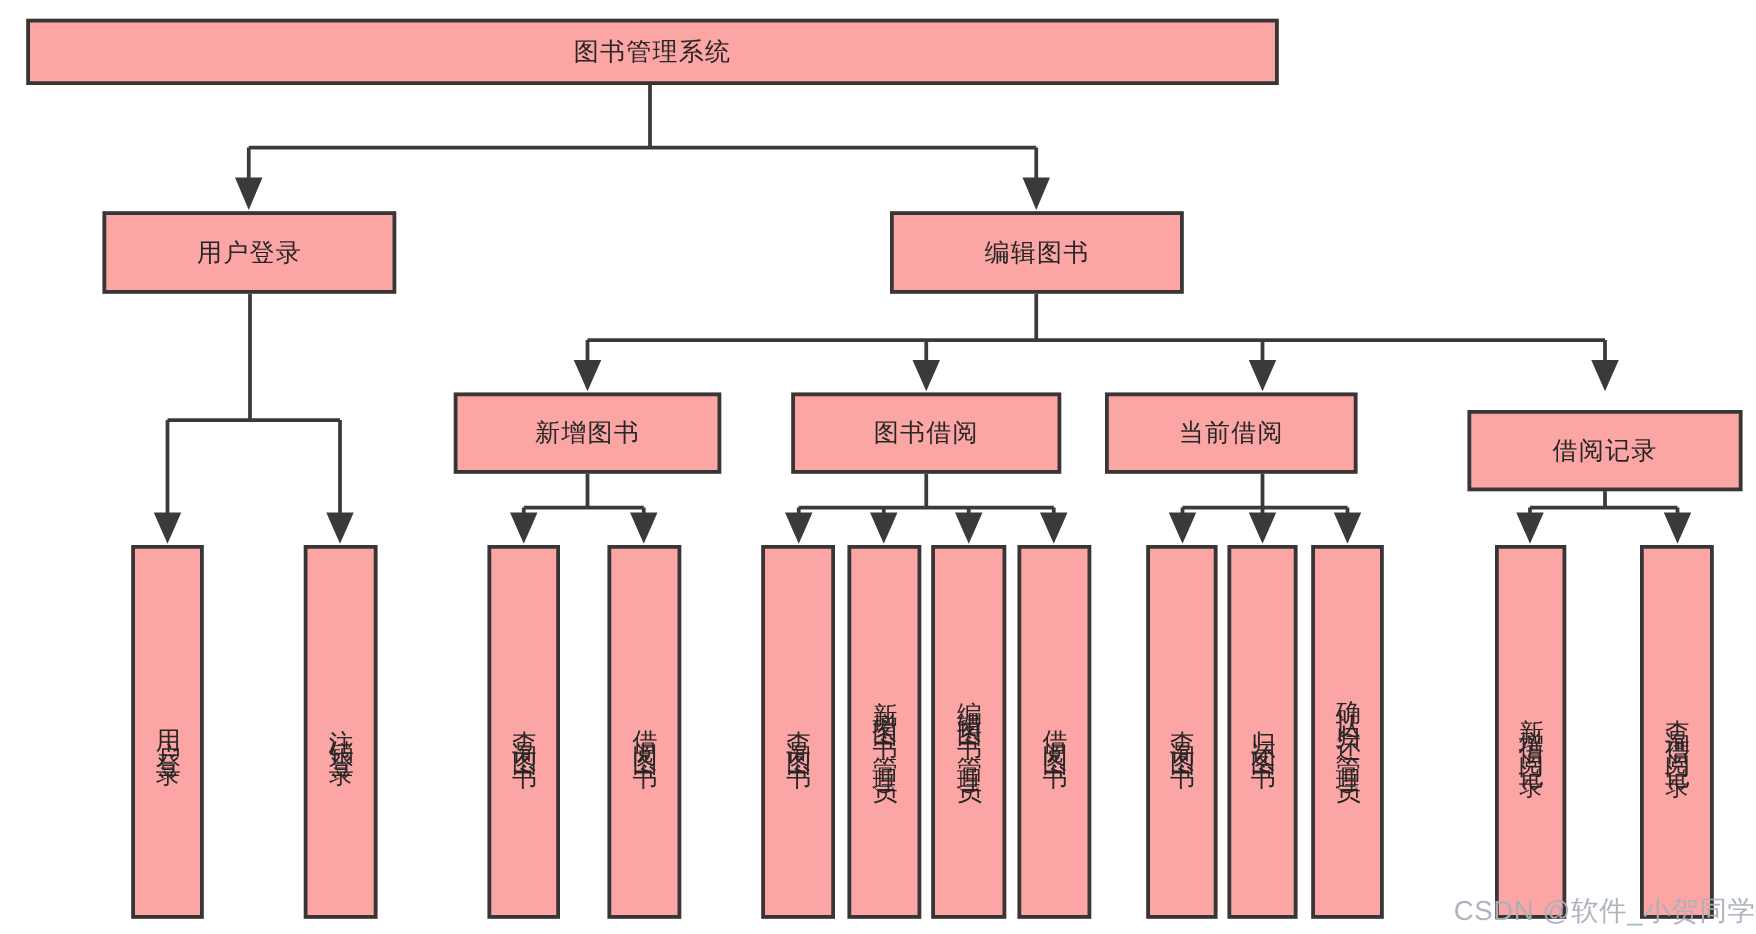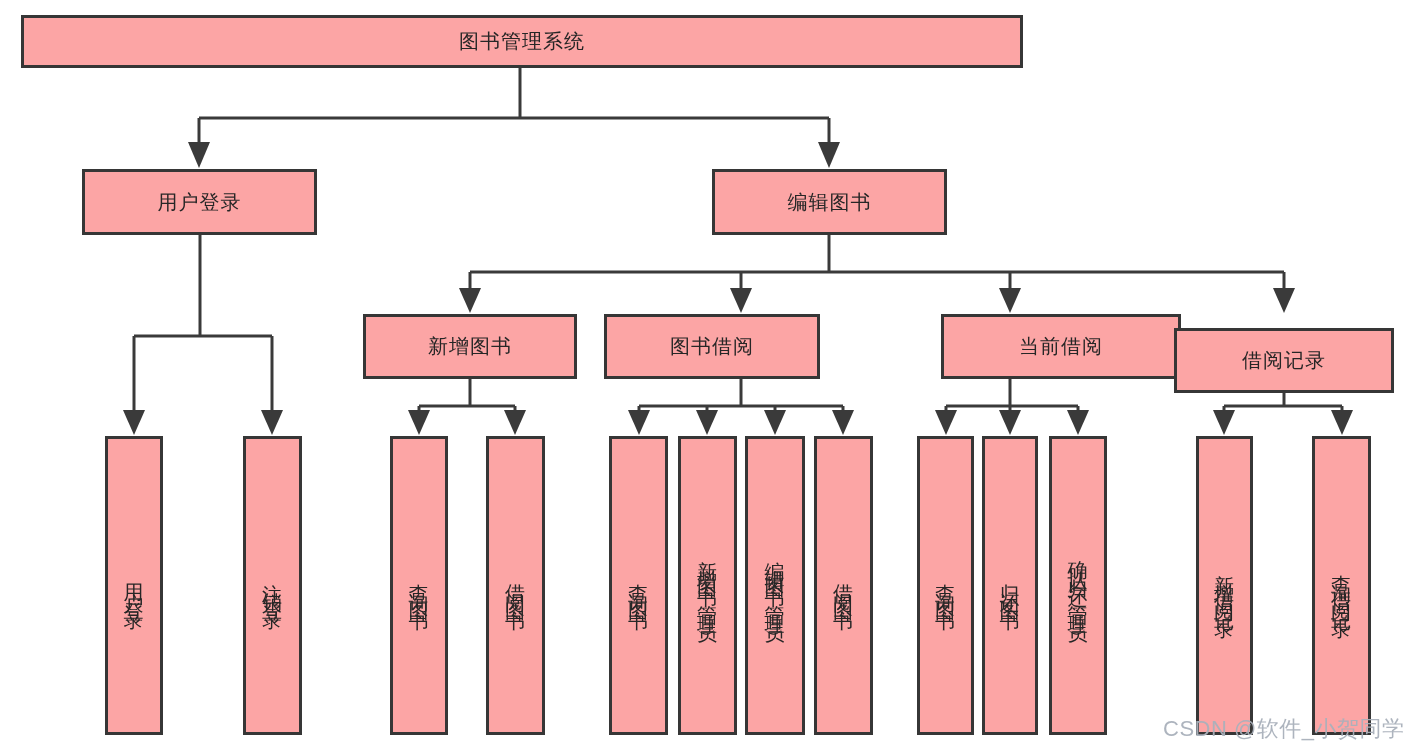--- a/index.html
+++ b/index.html
@@ -105,24 +105,24 @@
   <div class="node" style="left:82px;top:169px;width:235px;height:66px">
     <span>用户登录</span>
   </div>
   <div class="node" style="left:712px;top:169px;width:235px;height:66px">
     <span>编辑图书</span>
   </div>
 
   <div class="node" style="left:363px;top:314px;width:214px;height:65px">
     <span>新增图书</span>
   </div>
-  <div class="node" style="left:604px;top:314px;width:216px;height:65px">
+  <div class="node" style="left:633px;top:314px;width:216px;height:65px">
     <span>图书借阅</span>
   </div>
-  <div class="node" style="left:941px;top:314px;width:240px;height:65px">
+  <div class="node" style="left:884px;top:314px;width:202px;height:65px">
     <span>当前借阅</span>
   </div>
   <div class="node" style="left:1174px;top:328px;width:220px;height:65px">
     <span>借阅记录</span>
   </div>
 
   <div class="node leaf" style="left:105px;top:436px;width:58px;height:299px">
     <span class="vtext">用户登录</span>
   </div>
   <div class="node leaf" style="left:243px;top:436px;width:59px;height:299px">

